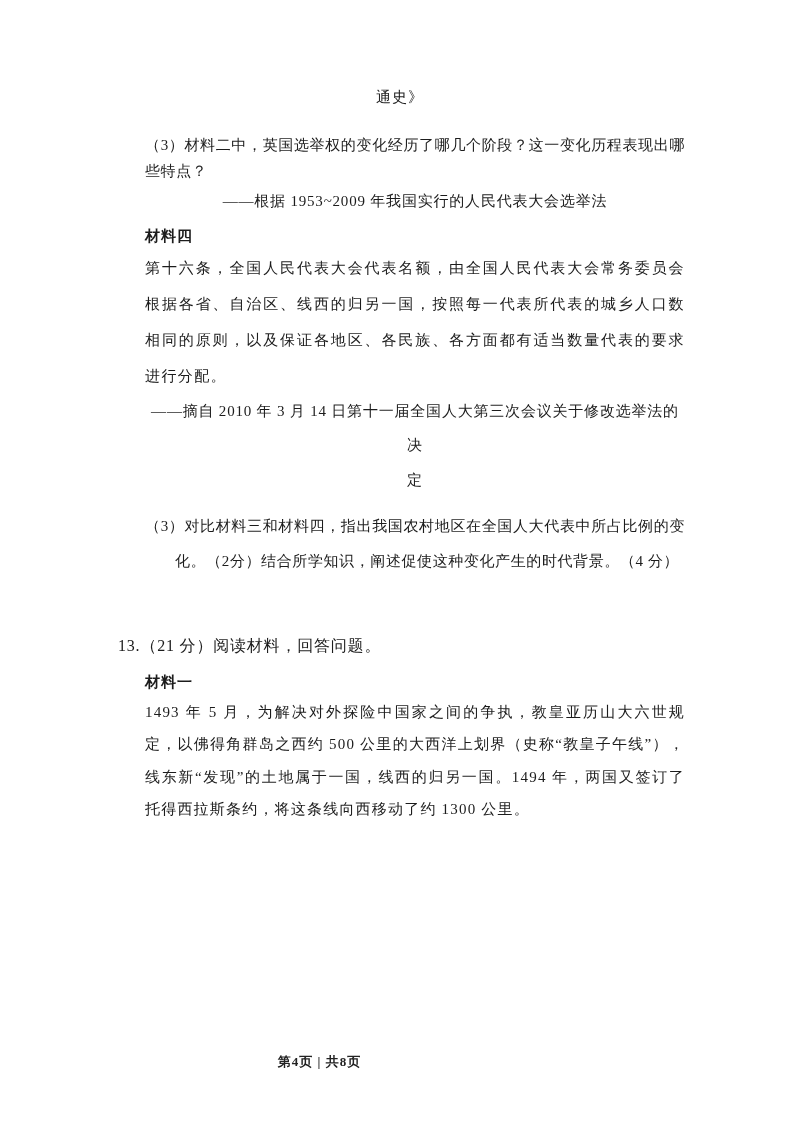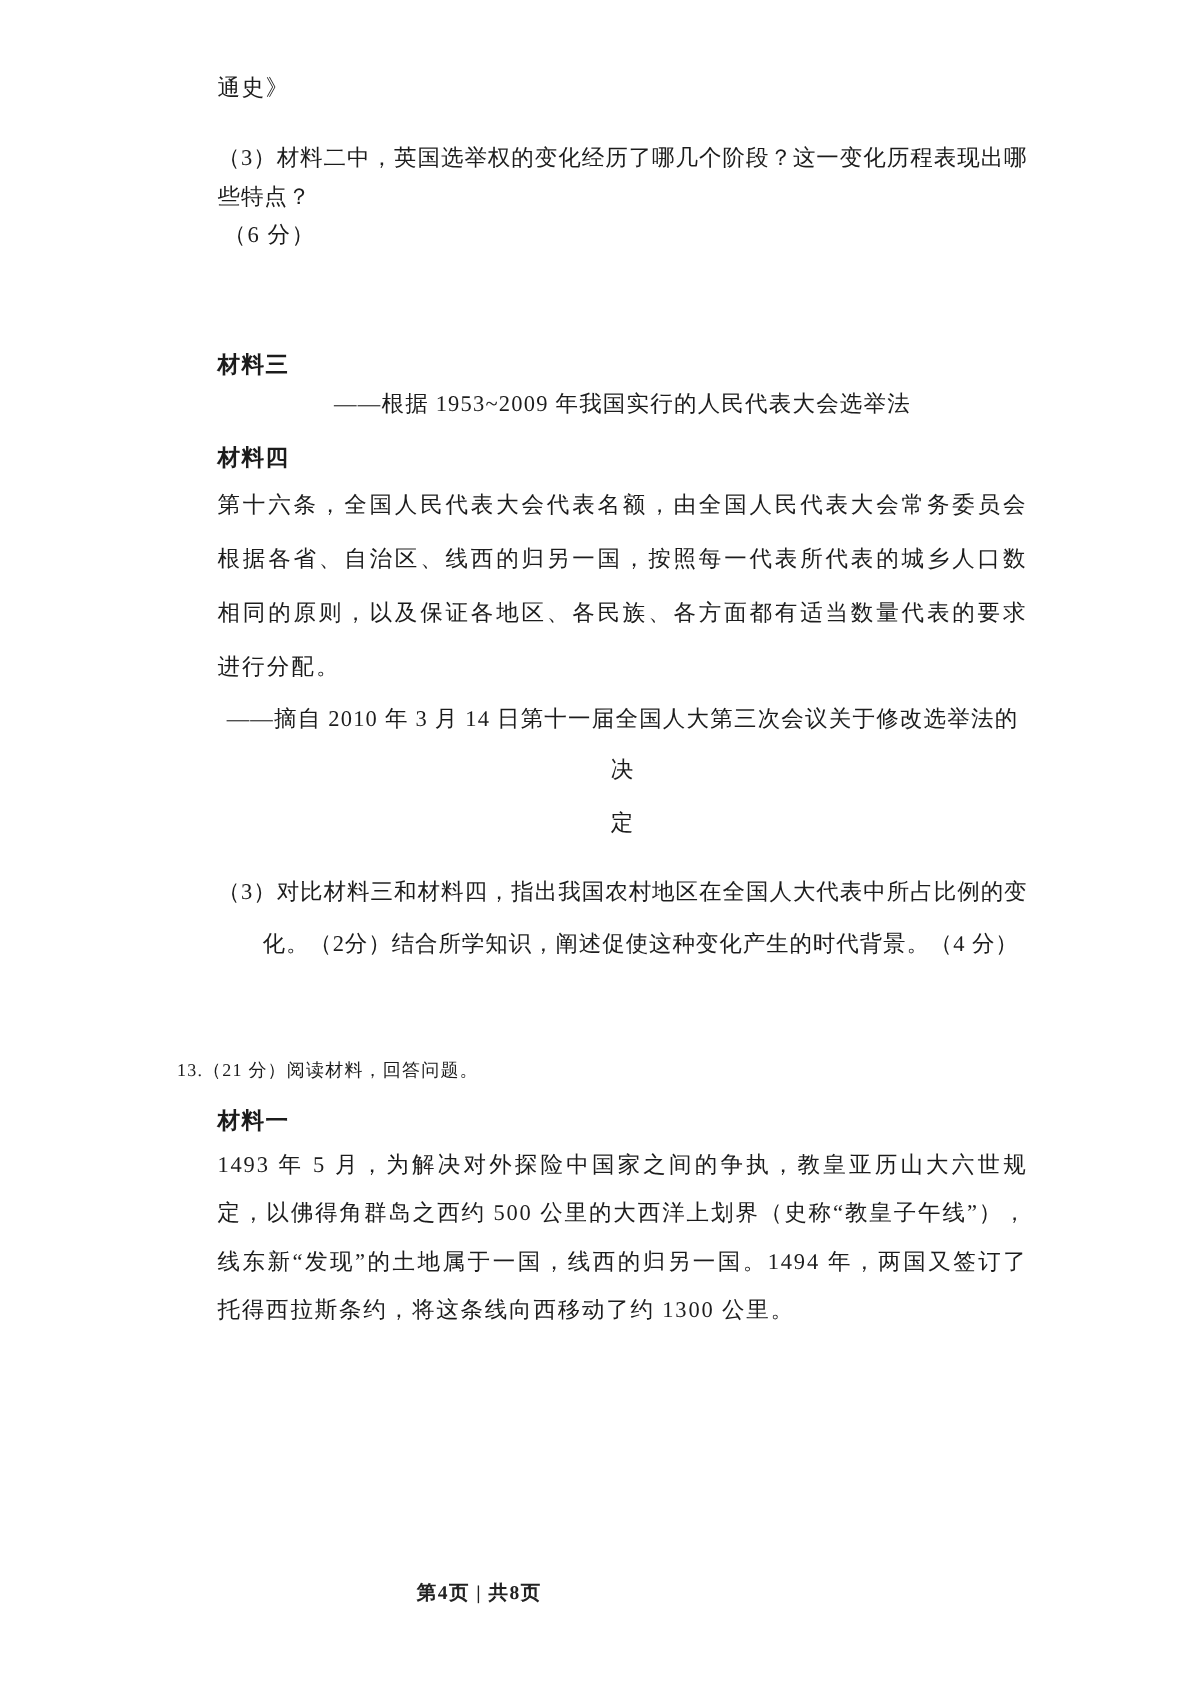--- a/index.html
+++ b/index.html
@@ -13,22 +13,22 @@
     color: #1c1c1c;
     overflow: hidden;
   }
   .content {
     position: absolute;
     left: 145px;
     top: 0;
     width: 540px;
   }
   .header-right {
-    padding-top: 49px;
-    text-align: left;
+    padding-top: 88px;
+    text-align: center;
     padding-right: 30px;
     font-size: 15px;
     letter-spacing: 1px;
   }
   .q-line {
     font-size: 15px;
     line-height: 1.7;
     letter-spacing: 0.6px;
     text-align: justify;
     text-justify: inter-character;
@@ -64,21 +64,21 @@
   .q3 {
     margin-top: 12px;
     padding-left: 30px;
     text-indent: -30px;
     line-height: 2.3;
   }
   .q4 { margin-top: 52px; line-height: 2.3; }
   .q13-heading {
     margin-top: 58px;
     margin-left: -27px;
-    font-size: 12px;
+    font-size: 16px;
     letter-spacing: 0.8px;
   }
   .footer {
     position: absolute;
     left: 0;
     width: 639px;
     top: 1053px;
     text-align: center;
     font-size: 13px;
     font-weight: bold;
@@ -88,23 +88,21 @@
 </style>
 </head>
 <body>
 
 <div class="page">
   <div class="content">
 
     <div class="header-right">通史》</div>
 
     <div class="q-line q2">（3）材料二中，英国选举权的变化经历了哪几个阶段？这一变化历程表现出哪些特点？</div>
-    <div class="q2-score">（6 分）</div>
 
-    <div class="mat-title m3-title">材料三</div>
     <div class="mat-source">——根据 1953~2009 年我国实行的人民代表大会选举法</div>
 
     <div class="mat-title m4-title">材料四</div>
     <div class="mat-body">第十六条，全国人民代表大会代表名额，由全国人民代表大会常务委员会根据各省、自治区、线西的归另一国，按照每一代表所代表的城乡人口数相同的原则，以及保证各地区、各民族、各方面都有适当数量代表的要求进行分配。</div>
     <div class="mat-source">
       <span class="src-line">——摘自 2010 年 3 月 14 日第十一届全国人大第三次会议关于修改选举法的决</span>
       <span class="src-line">定</span>
     </div>
 
     <div class="q-line q3">（3）对比材料三和材料四，指出我国农村地区在全国人大代表中所占比例的变化。（2分）结合所学知识，阐述促使这种变化产生的时代背景。（4 分）</div>

